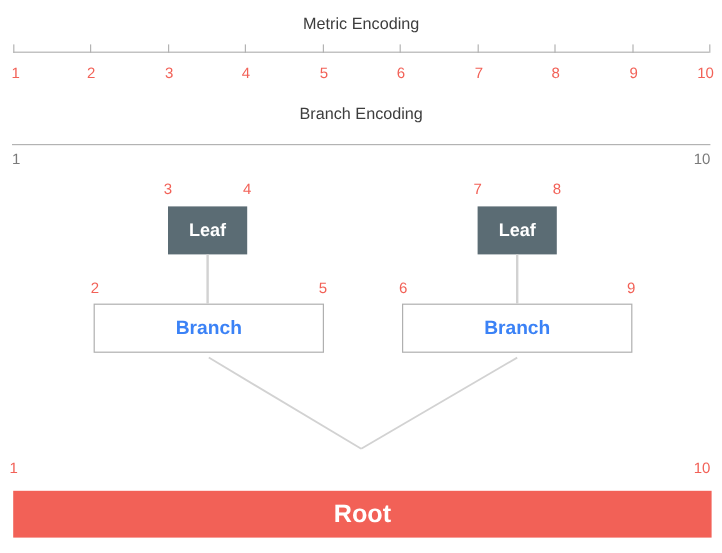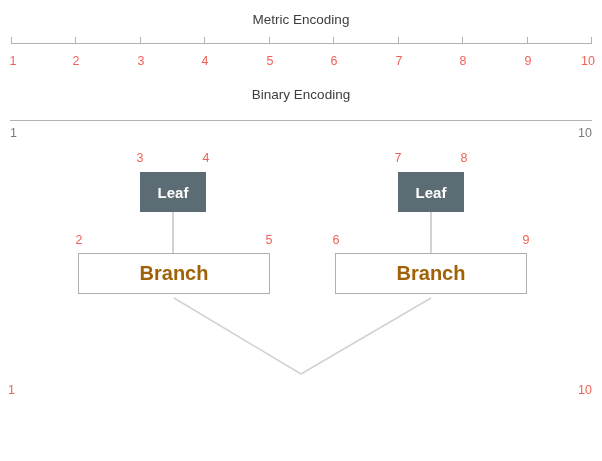--- a/index.html
+++ b/index.html
@@ -21,21 +21,21 @@
     position:absolute;font-size:12.5px;line-height:13px;
     transform:translateX(-50%);
     color:#f26157;
   }
   .num.gray{color:#7a7a7a;transform:none;}
   .num.no-center{transform:none;}
   .node{position:absolute;display:flex;align-items:center;justify-content:center;box-sizing:border-box;}
   .leaf{background:#5b6c74;}
   .leaf .node-label{color:#ffffff;font-size:15px;font-weight:600;}
   .branch{background:#ffffff;border:1px solid #b0b0b0;}
-  .branch .node-label{color:#a16207;font-size:20px;font-weight:600;}
+  .branch .node-label{color:#3b82f6;font-size:16px;font-weight:600;}
   .edge-num{
     position:absolute;top:-20px;
     font-size:12.5px;color:#f26157;line-height:13px;
   }
   .edge-num.left{left:0;transform:translateX(-50%);}
   .edge-num.right{right:0;transform:translateX(50%);}
   .vline{position:absolute;width:2px;background:#d2d2d2;top:212px;height:41px;}
   .diag{position:absolute;left:0;top:0;pointer-events:none;}
   .root-box{
     position:absolute;left:11px;top:409px;width:582px;height:39px;
@@ -67,21 +67,21 @@
   <span class="num" style="left:76px;top:55px">2</span>
   <span class="num" style="left:141px;top:55px">3</span>
   <span class="num" style="left:205px;top:55px">4</span>
   <span class="num" style="left:270px;top:55px">5</span>
   <span class="num" style="left:334px;top:55px">6</span>
   <span class="num" style="left:399px;top:55px">7</span>
   <span class="num" style="left:463px;top:55px">8</span>
   <span class="num" style="left:528px;top:55px">9</span>
   <span class="num" style="left:588px;top:55px">10</span>
 
-  <div class="section-title" style="top:87px">Binary Encoding</div>
+  <div class="section-title" style="top:87px">Branch Encoding</div>
   <div class="hline" style="top:120px;left:10px;width:582px"></div>
   <span class="num gray" style="left:10px;top:127px">1</span>
   <span class="num gray" style="right:10px;top:127px;position:absolute">10</span>
 
   <div class="node leaf" style="left:140px;top:172px;width:66px;height:40px">
     <span class="edge-num left">3</span>
     <span class="edge-num right">4</span>
     <span class="node-label">Leaf</span>
   </div>
   <div class="node leaf" style="left:398px;top:172px;width:66px;height:40px">
@@ -105,14 +105,17 @@
   </div>
 
   <svg class="diag" width="602" height="461">
     <line x1="174" y1="298" x2="301" y2="374" stroke="#d2d2d2" stroke-width="1.5"></line>
     <line x1="431" y1="298" x2="301" y2="374" stroke="#d2d2d2" stroke-width="1.5"></line>
   </svg>
 
   <span class="num no-center" style="left:8px;top:384px">1</span>
   <span class="num no-center" style="right:10px;top:384px;position:absolute">10</span>
 
+  <div class="root-box">
+    <span class="node-label">Root</span>
+  </div>
 
 </div>
 
 </body></html>

